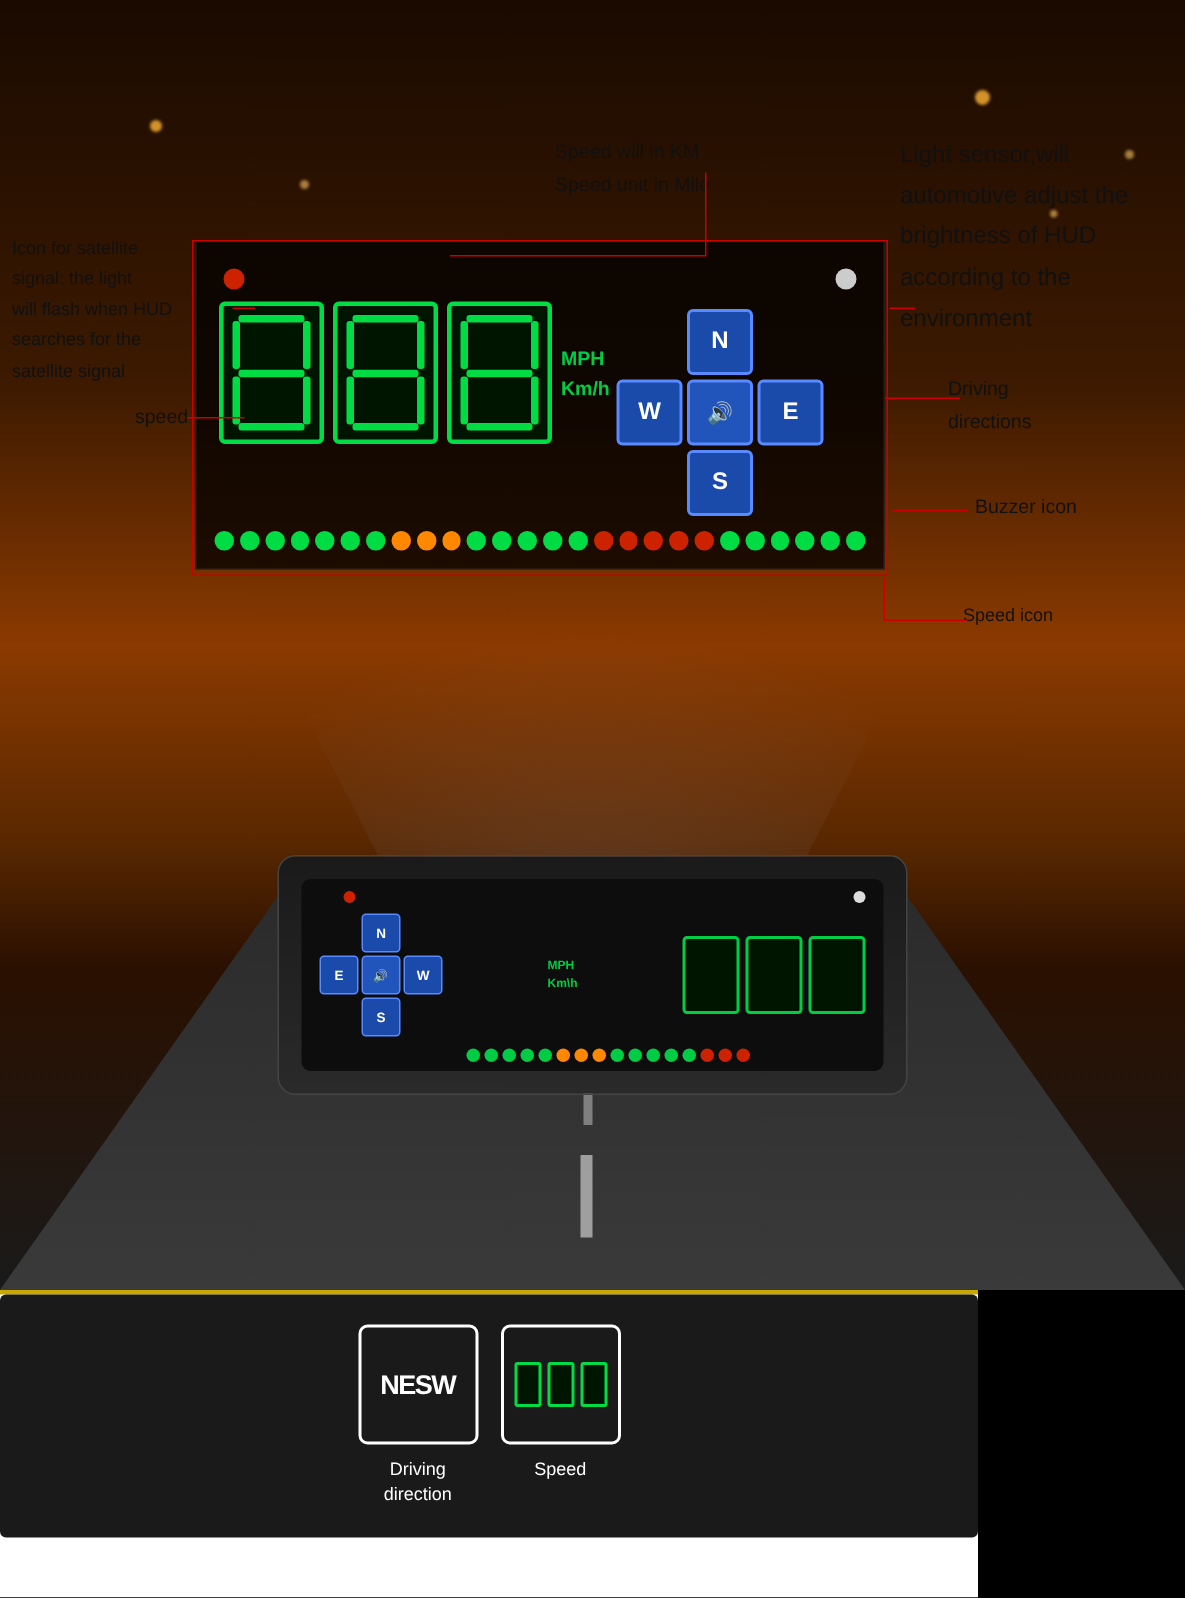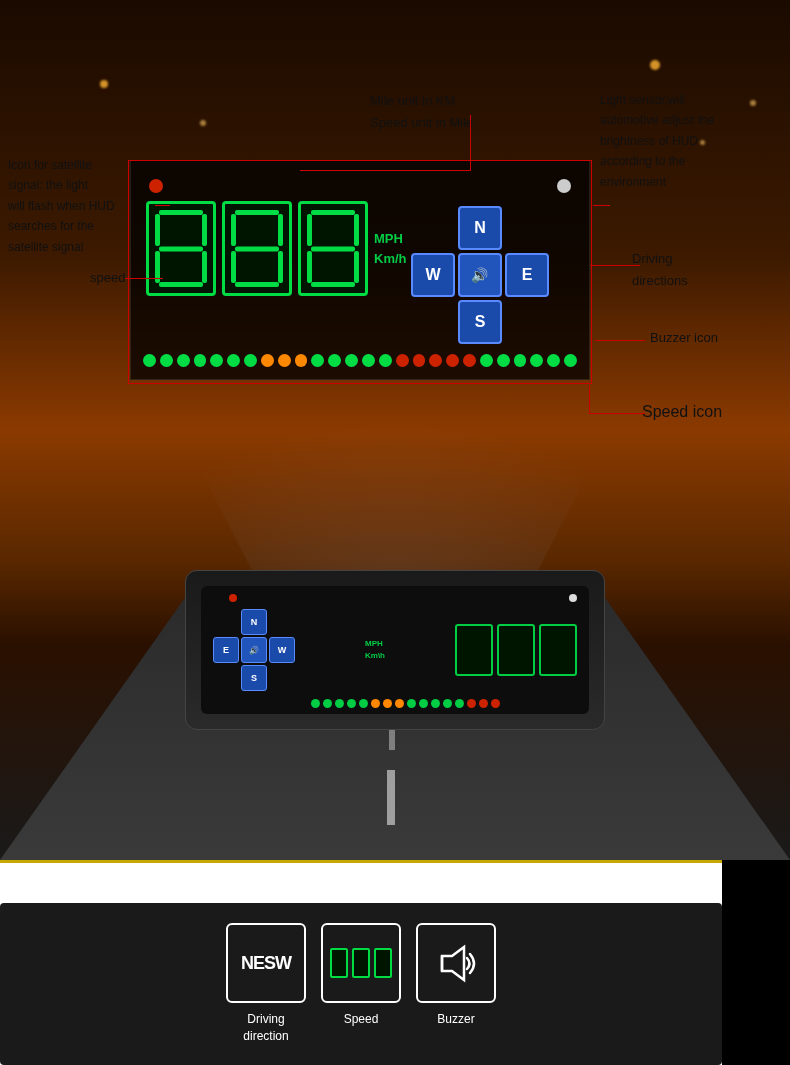--- a/index.html
+++ b/index.html
@@ -223,25 +223,25 @@
     
     .icon-nesw {
       font-size: 22px;
       font-weight: bold;
       color: #fff;
       letter-spacing: -1px;
     }
 
     
     .bottom-wrapper {
-      width: 722px;
+      width: 652px;
       background: #fff;
       height: 205px;
       display: flex;
-      align-items: flex-end;
+      align-items: flex-start;
       justify-content: center;
       border-top: 3px solid #c8a800;
     }
 
     
     .bokeh {
       position: absolute;
       border-radius: 50%;
       background: rgba(255,200,100,0.6);
       filter: blur(1px);
@@ -409,29 +409,29 @@
 
   <div style="position:absolute;top:205px;left:155px;width:15px;height:1px;background:#cc0000;"></div>
 
   <div class="ann-speed annotation">
     <span style="font-size:13px;color:#111;">speed</span>
   </div>
 
   <div style="position:absolute;top:278px;left:125px;width:38px;height:1px;background:#cc0000;"></div>
 
   <div class="ann-speed-unit annotation">
-    <div style="font-size:13px;color:#111;">Mile unit in KM</div>
+    <div style="font-size:13px;color:#111;">Speed will in KM</div>
     <div style="font-size:13px;color:#111;">Speed unit in Mile</div>
   </div>
 
   <div style="position:absolute;top:115px;left:470px;width:1px;height:55px;background:#cc0000;"></div>
   <div style="position:absolute;top:170px;left:300px;width:171px;height:1px;background:#cc0000;"></div>
 
   <div class="ann-light annotation">
-    <span style="white-space:pre-line;font-size:12px;color:#111;line-height:1.7;">Light sensor,will
+    <span style="white-space:pre-line;font-size:16px;color:#111;line-height:1.7;">Light sensor,will
 automotive adjust the
 brightness of HUD
 according to the
 environment</span>
   </div>
 
   <div style="position:absolute;top:205px;left:593px;width:17px;height:1px;background:#cc0000;"></div>
 
   <div class="ann-driving annotation">
     <span style="white-space:pre-line;font-size:13px;color:#111;line-height:1.7;">Driving
@@ -440,21 +440,21 @@
 
   <div style="position:absolute;top:265px;left:590px;width:50px;height:1px;background:#cc0000;"></div>
 
   <div class="ann-buzzer annotation">
     <span style="font-size:13px;color:#111;">Buzzer icon</span>
   </div>
 
   <div style="position:absolute;top:340px;left:595px;width:50px;height:1px;background:#cc0000;"></div>
 
   <div class="ann-speed-icon annotation">
-    <span style="font-size:16px;color:#111;">Speed icon</span>
+    <span style="font-size:12px;color:#111;">Speed icon</span>
   </div>
 
   <div style="position:absolute;top:413px;left:590px;width:55px;height:1px;background:#cc0000;"></div>
   <div style="position:absolute;top:385px;left:589px;width:1px;height:29px;background:#cc0000;"></div>
 
   <div style="position:absolute;top:160px;left:128px;width:464px;height:224px;border:1.5px solid #cc0000;pointer-events:none;"></div>
 
 </div>
 
 <div class="bottom-wrapper">
@@ -473,31 +473,18 @@
         <div style="display:flex;gap:4px;">
           <div style="width:18px;height:30px;border:2px solid #00dd44;border-radius:2px;background:#001500;"></div>
           <div style="width:18px;height:30px;border:2px solid #00dd44;border-radius:2px;background:#001500;"></div>
           <div style="width:18px;height:30px;border:2px solid #00dd44;border-radius:2px;background:#001500;"></div>
         </div>
       </div>
       <span class="icon-label">Speed</span>
     </div>
 
 
-    <div class="icon-item">
-      <div class="icon-box">
-        <svg width="45" height="45" viewBox="0 0 45 45">
-
-          <polygon points="8,15 18,15 30,6 30,39 18,30 8,30" fill="none" stroke="#fff" stroke-width="2.5"></polygon>
-          <line x1="8" y1="15" x2="8" y2="30" stroke="#fff" stroke-width="2.5"></line>
-
-          <path d="M33,17 Q38,22.5 33,28" fill="none" stroke="#fff" stroke-width="2.5" stroke-linecap="round"></path>
-          <path d="M36,13 Q44,22.5 36,32" fill="none" stroke="#fff" stroke-width="2.5" stroke-linecap="round"></path>
-        </svg>
-      </div>
-      <span class="icon-label">Buzzer</span>
-    </div>
 
 
 
 
   </div>
 </div>
 
 </body></html>

